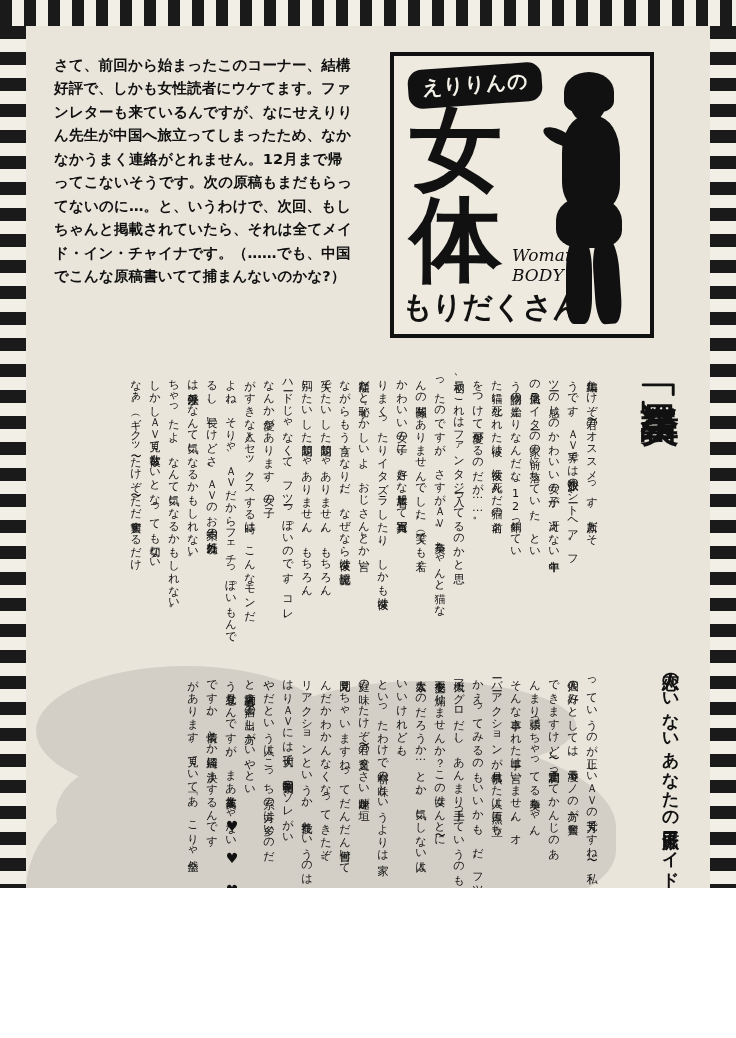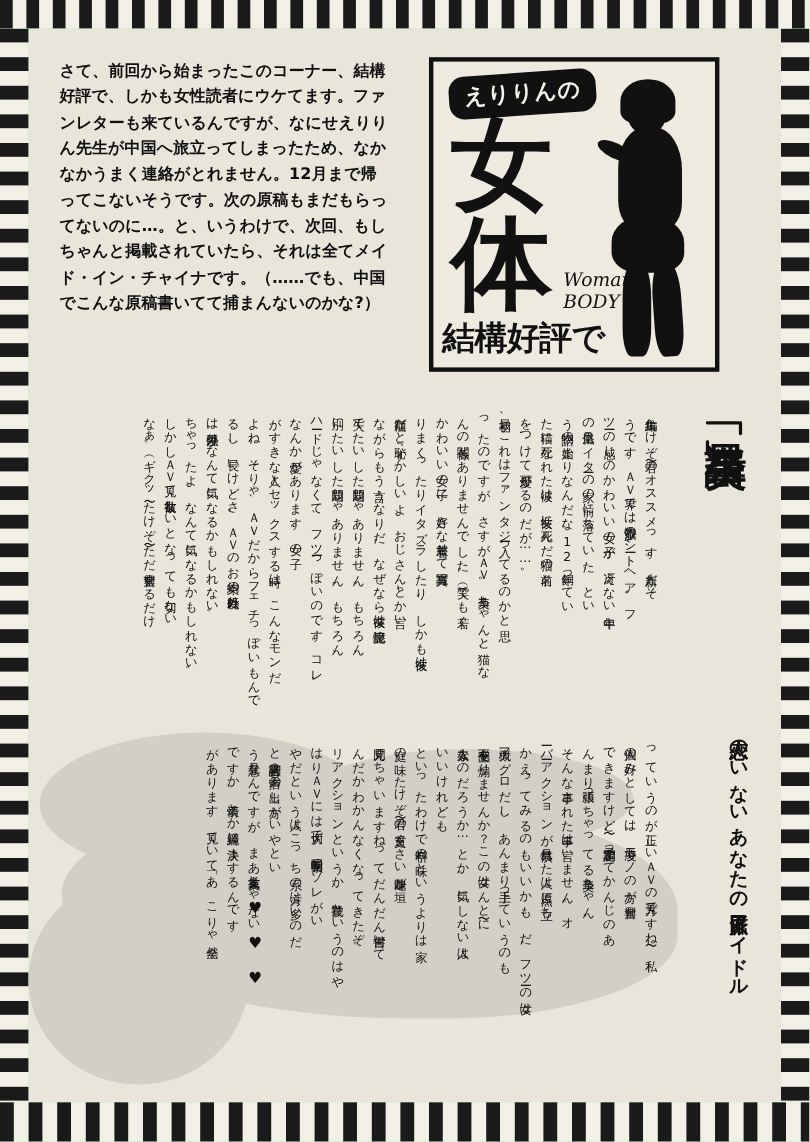--- a/index.html
+++ b/index.html
@@ -10,22 +10,22 @@
   body {
     width: 736px;
     height: 1038px;
     overflow: hidden;
     font-family: "DejaVu Sans", sans-serif;
   }
 
   #page {
     position: relative;
     width: 736px;
-    height: 1038px;
-    background: #86efac;
+    height: 888px;
+    background: #c2410c;
     overflow: hidden;
   }
 
   
   .checker {
     position: absolute;
     background-image:
       linear-gradient(90deg, #1a1a1a 50%, #f2efe6 50%);
     background-size: 24px 100%;
   }
@@ -294,21 +294,21 @@
     <div class="silh" id="silh-leg1"></div>
     <div class="silh" id="silh-leg2"></div>
 
     <div id="logo-ribbon">えりりんの</div>
     <div id="logo-kanji-1">女</div>
     <div id="logo-kanji-2">体</div>
     <div id="logo-en">
       <div>Woman's</div>
       <div>BODY</div>
     </div>
-    <div id="logo-bottom">結構好評で</div>
+    <div id="logo-bottom">もりだくさん</div>
   </div>
 
   <div id="title-col">
     <div class="vtext">「諸星美奈」</div>
   </div>
 
   <div id="subtitle-col">
     <div class="vtext">恋人のいないあなたの庶民派アイドル</div>
   </div>
 

